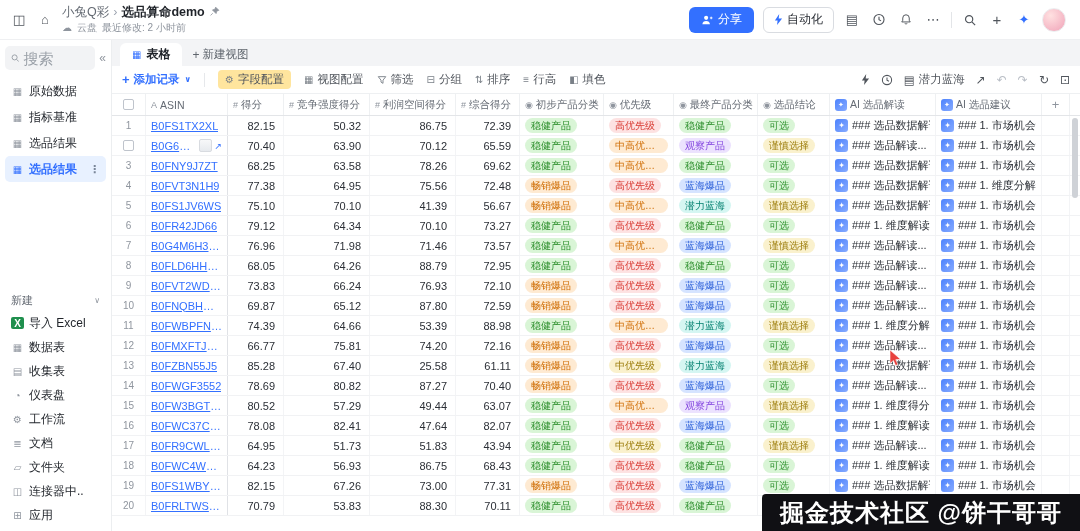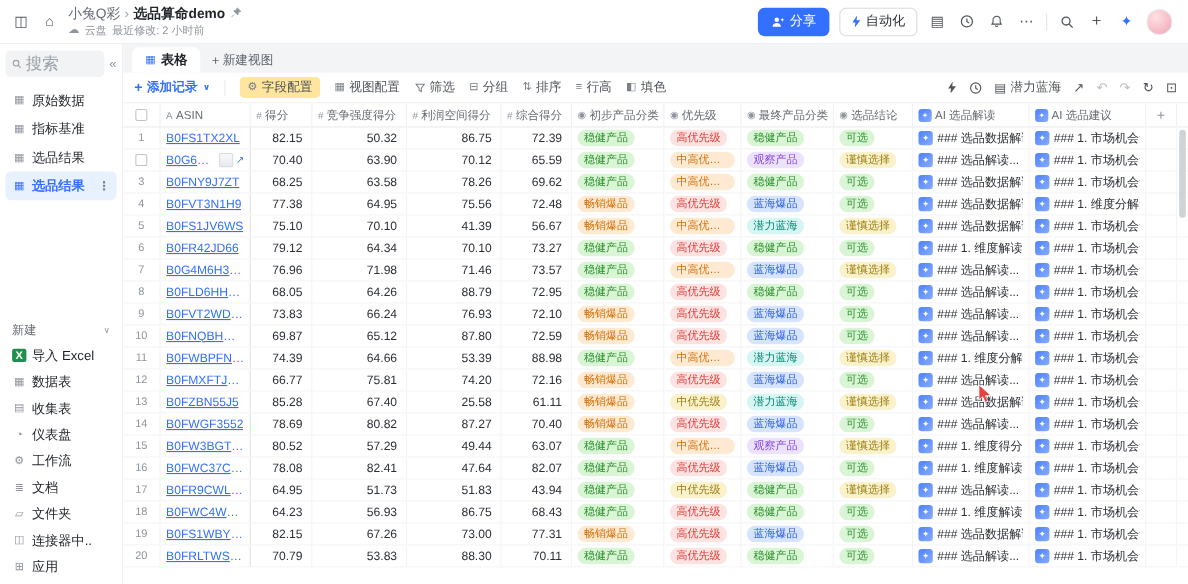--- a/index.html
+++ b/index.html
@@ -992,13 +992,14 @@
 
     </main>
   </div>
 
   <div class="cursor">
     <svg width="15" height="17" viewBox="0 0 15 17">
         <path d="M1 0 L1 13.5 L4.4 10.6 L6.6 15.6 L9 14.5 L6.8 9.7 L11.5 9.3 Z" fill="#e8413d" stroke="#fff" stroke-width="0.6"></path>
       </svg>
   </div>
 
+  <div class="watermark">掘金技术社区 @饼干哥哥</div>
 </div>
 
 </body></html>

